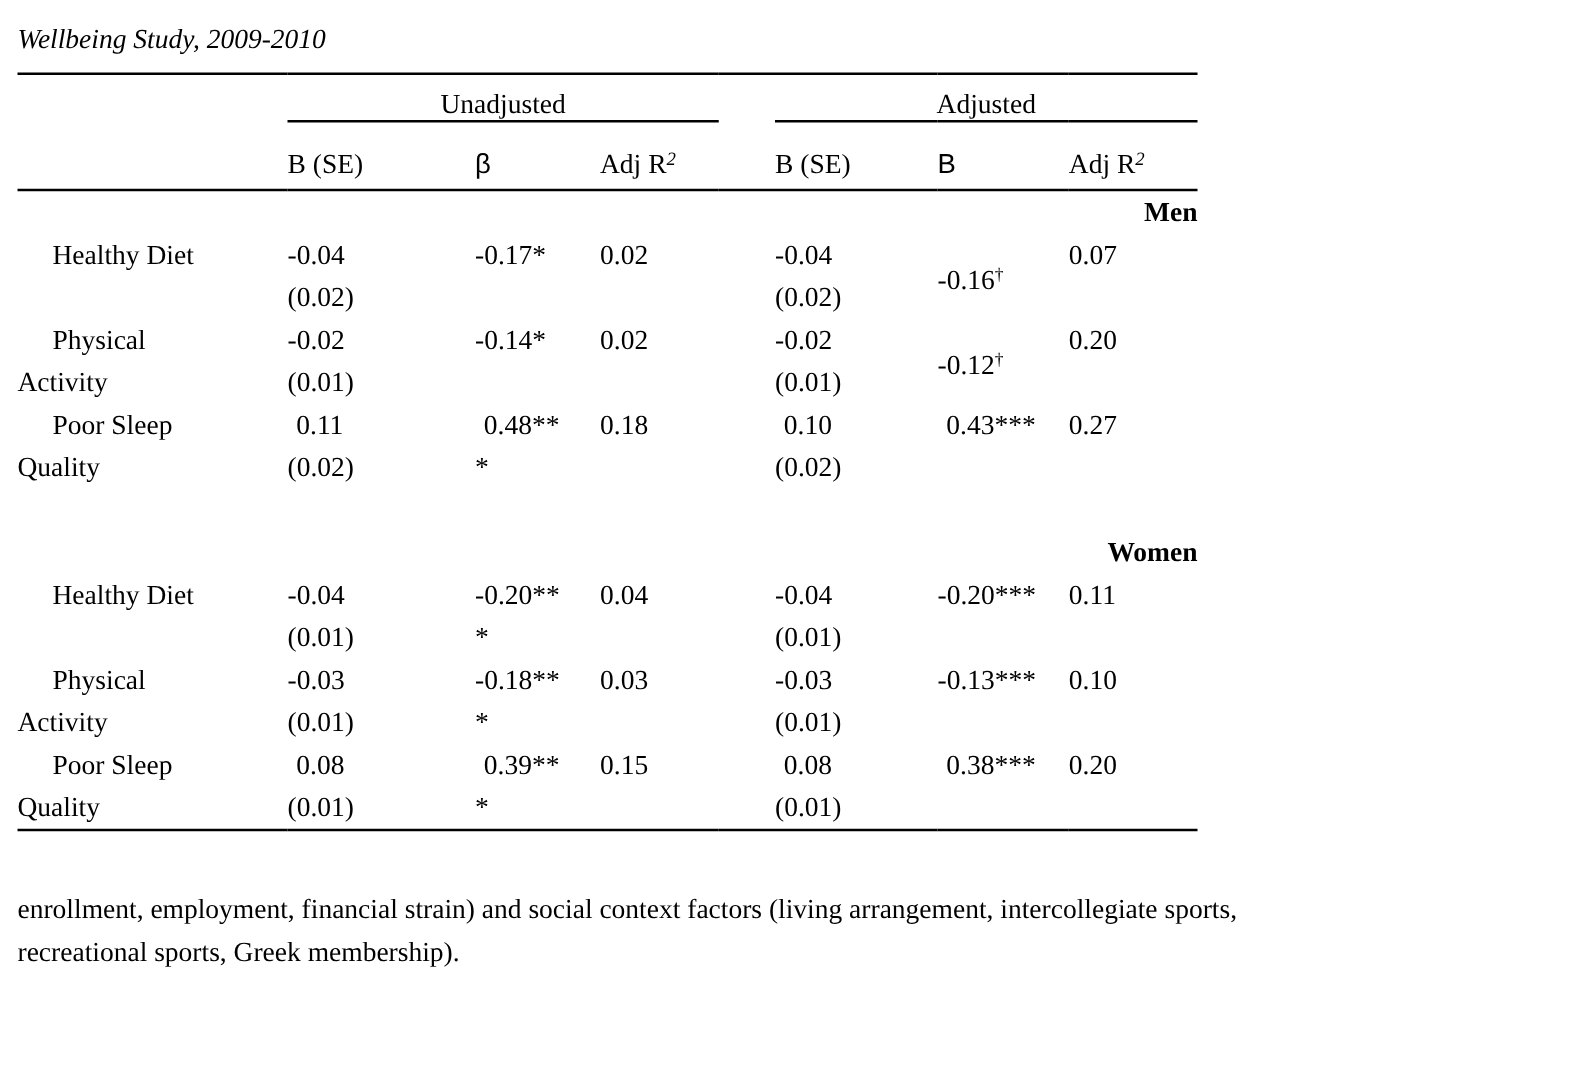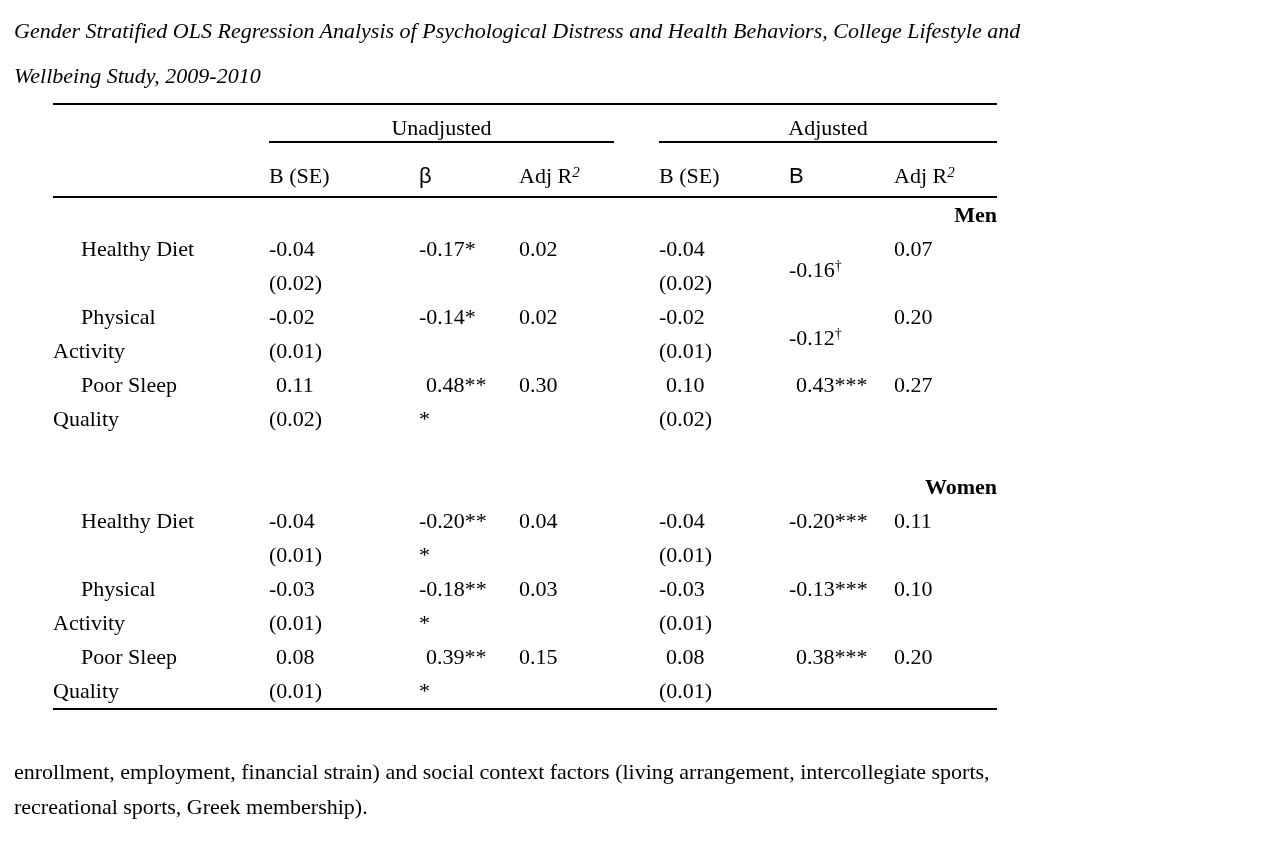--- a/index.html
+++ b/index.html
@@ -16,21 +16,20 @@
     display:block; white-space:nowrap;
     font-style:italic; font-size:22px; line-height:45px;
   }
 
   
   table.regtable {
     border-collapse:collapse; table-layout:fixed;
     width:944px; margin-top:5px;
     border-top:2px solid #000;
     border-bottom:2px solid #000;
-    margin-left:39px;
   }
   table.regtable td { padding:0; }
 
   tr.grouprow td { height:36px; vertical-align:bottom; }
   td.group {
     text-align:center; font-size:22px;
     border-bottom:2px solid #000; padding-bottom:3px;
   }
   tr.chrow td {
     height:46px; vertical-align:bottom; padding-bottom:7px;
@@ -62,21 +61,20 @@
   .note { margin-top:44px; }
   .note .nline { display:block; white-space:nowrap; font-size:22px; line-height:35px; }
   .note .lead { font-style:italic; }
 </style>
 </head>
 <body>
 
 <div class="page">
 
   <div class="title">
-    <span class="tline">Gender Stratified OLS Regression Analysis of Psychological Distress and Health Behaviors, College Lifestyle and</span>
     <span class="tline">Wellbeing Study, 2009-2010</span>
   </div>
 
   <table class="regtable">
     <colgroup>
       <col style="width:216px">
       <col style="width:150px">
       <col style="width:100px">
       <col style="width:95px">
       <col style="width:45px">
@@ -179,21 +177,21 @@
         </td>
         <td class="c1">
           <span class="ln pos">0.11</span>
           <span class="ln">(0.02)</span>
         </td>
         <td class="c2">
           <span class="ln pos">0.48**</span>
           <span class="ln">*</span>
         </td>
         <td class="c3">
-          <span class="ln">0.30</span>
+          <span class="ln">0.18</span>
           <span class="ln"></span>
         </td>
         <td></td>
         <td class="c4">
           <span class="ln pos">0.10</span>
           <span class="ln">(0.02)</span>
         </td>
         <td class="c5">
           <span class="ln pos">0.43***</span>
           <span class="ln"></span>

